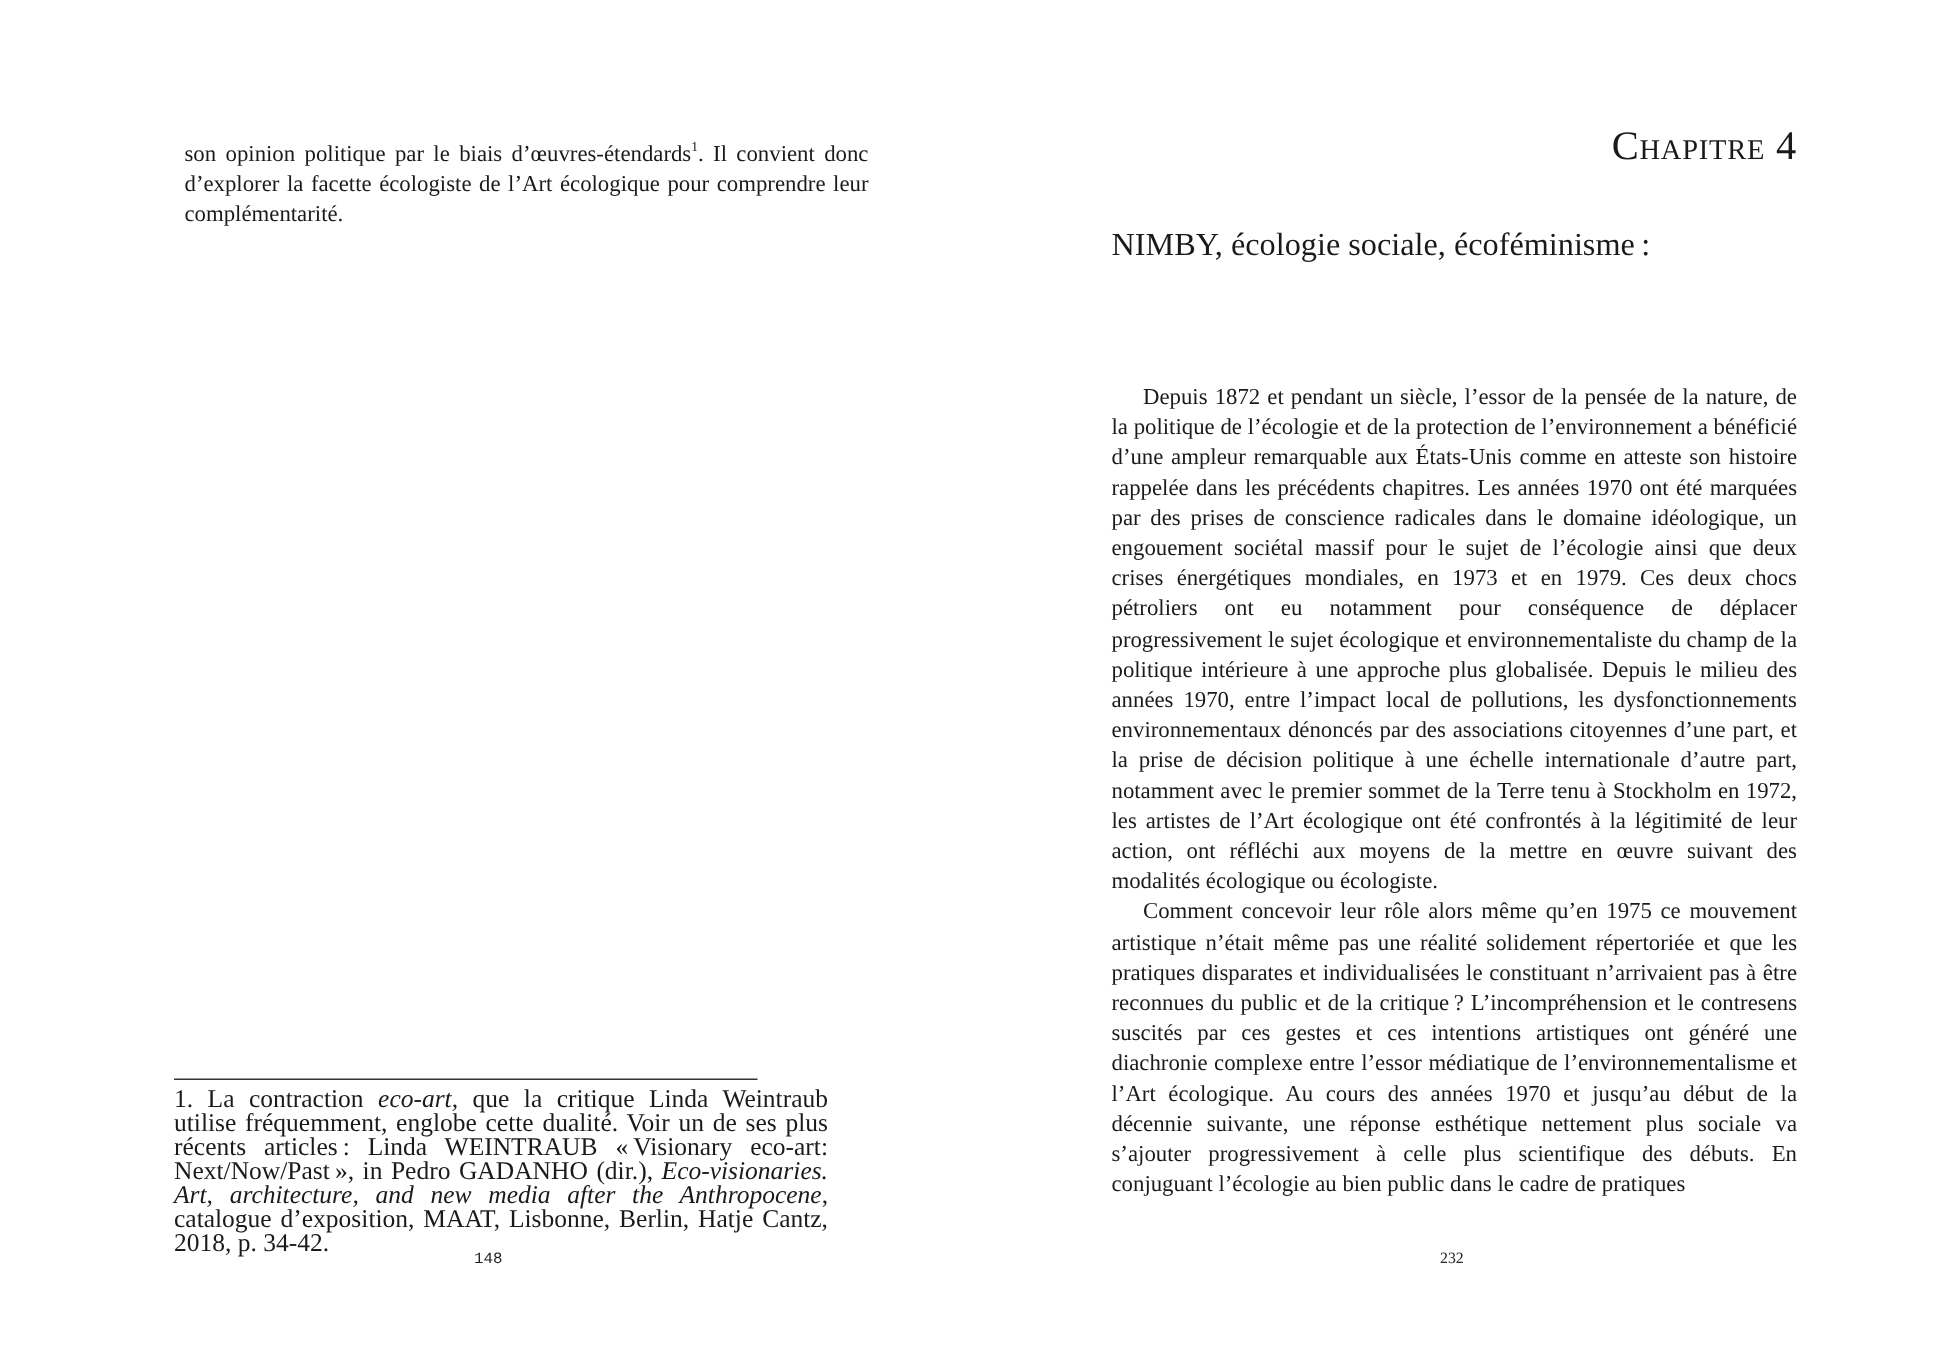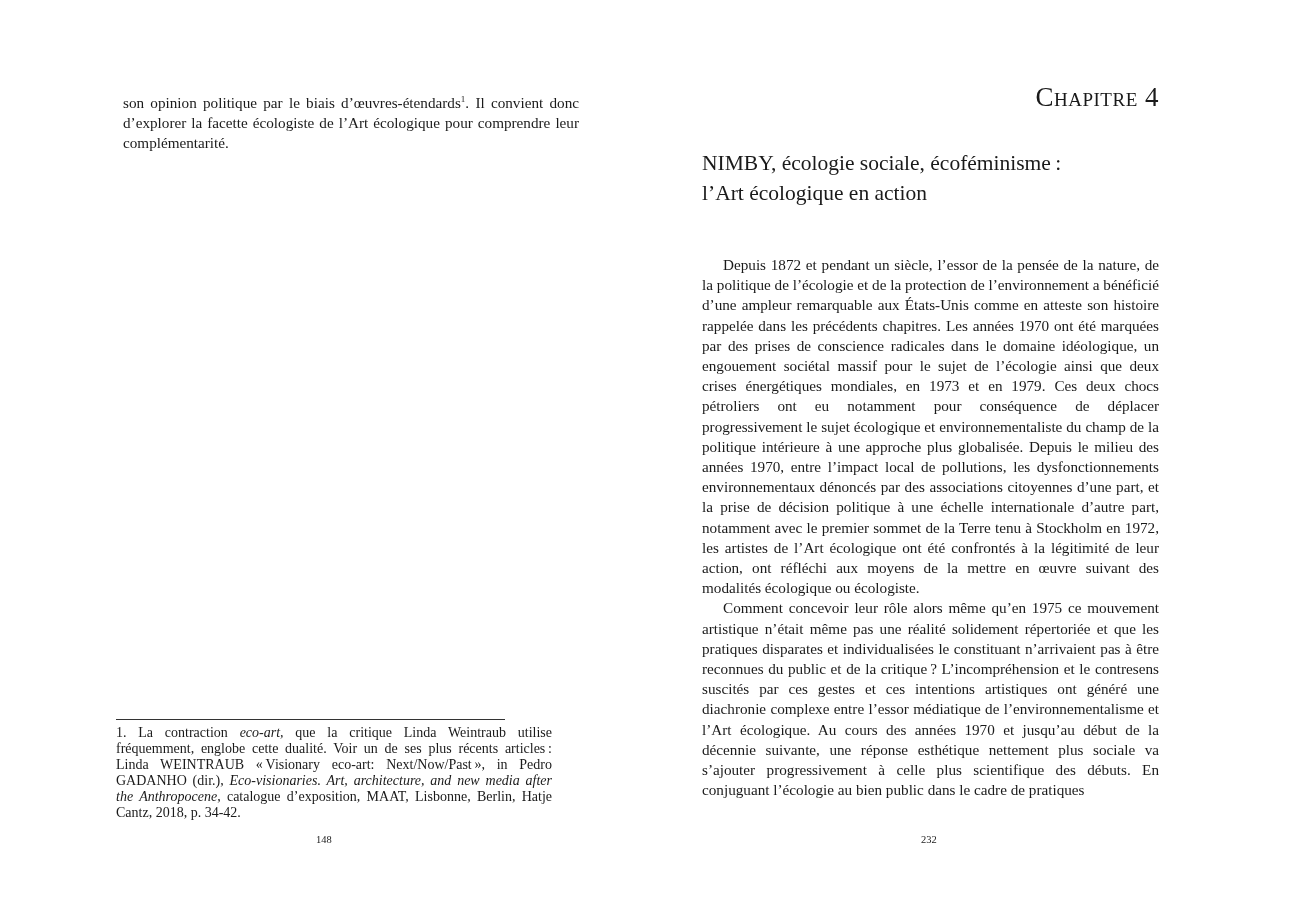--- a/index.html
+++ b/index.html
@@ -1,35 +1,35 @@
 <!DOCTYPE html>
 <html><head>
 <meta charset="utf-8">
 <style>
   html, body { margin: 0; padding: 0; background: #ffffff; }
   body { width: 1292px; height: 904px; position: relative; overflow: hidden;
          font-family: "Liberation Serif", "DejaVu Serif", serif; color: #1a1a1a; }
   .page { position: absolute; top: 0; height: 904px; }
   .left-page { left: 0; width: 646px; }
-  .right-page { left: 607px; width: 646px; }
+  .right-page { left: 646px; width: 646px; }
 
   .body-text { font-size: 15.2px; line-height: 20.2px; text-align: justify; }
   .body-text p { margin: 0; }
   .indent { text-indent: 21px; }
 
   .left-body { position: absolute; left: 95px; top: 93px; width: 456px; margin-left: 28px; }
   .left-body .last { text-align-last: left; }
 
   .footnotes { position: absolute; left: 116px; top: 719px; width: 436px; }
   .fn-rule { width: 389px; height: 1px; background: #333; margin-bottom: 5px; }
-  .fn-text { font-size: 14px; line-height: 16px; text-align: justify; }
+  .fn-text { font-size: 17px; line-height: 16px; text-align: justify; }
   .fn-text i { font-style: italic; }
 
   .folio { position: absolute; top: 834px; font-size: 10.5px; font-family: "Liberation Serif", serif; color: #222; }
-  .folio-left { left: 316px; }
+  .folio-left { left: 316px; font-family: Liberation Mono, monospace; }
   .folio-right { left: 314px; }
 
   .chapter-label { position: absolute; right: 94px; top: 82px; font-size: 27px; letter-spacing: 0.5px;
                    font-variant: small-caps; white-space: nowrap; }
   .chapter-title { position: absolute; left: 95px; width: 457px; top: 148px; 
                    font-size: 21.5px; line-height: 30px; }
   .right-body { position: absolute; left: 95px; top: 255px; width: 457px; }
   .sup { font-size: 9px; vertical-align: super; line-height: 0; }
 </style>
 </head>
@@ -45,20 +45,19 @@
     <div class="fn-text"><span>1.</span><span> La contraction </span><i>eco-art,</i><span> que la critique Linda Weintraub utilise fréquemment, englobe cette dualité. Voir un de ses plus récents articles : Linda WEINTRAUB « Visionary eco-art: Next/Now/Past », in Pedro GADANHO (dir.), </span><i>Eco-visionaries. Art, architecture, and new media after the Anthropocene</i><span>, catalogue d’exposition, MAAT, Lisbonne, Berlin, Hatje Cantz, 2018, p. 34-42.</span></div>
   </div>
 
   <div class="folio folio-left">148</div>
 </div>
 
 <div class="page right-page">
   <div class="chapter-label">Chapitre 4</div>
   <div class="chapter-title">
     <div>NIMBY, écologie sociale, écoféminisme :</div>
-    <div>l’Art écologique en action</div>
   </div>
   <div class="right-body body-text">
     <p class="indent">Depuis 1872 et pendant un siècle, l’essor de la pensée de la nature, de la politique de l’écologie et de la protection de l’environnement a bénéficié d’une ampleur remarquable aux États-Unis comme en atteste son histoire rappelée dans les précédents chapitres. Les années 1970 ont été marquées par des prises de conscience radicales dans le domaine idéologique, un engouement sociétal massif pour le sujet de l’écologie ainsi que deux crises énergétiques mondiales, en 1973 et en 1979. Ces deux chocs pétroliers ont eu notamment pour conséquence de déplacer progressivement le sujet écologique et environnementaliste du champ de la politique intérieure à une approche plus globalisée. Depuis le milieu des années 1970, entre l’impact local de pollutions, les dysfonctionnements environnementaux dénoncés par des associations citoyennes d’une part, et la prise de décision politique à une échelle internationale d’autre part, notamment avec le premier sommet de la Terre tenu à Stockholm en 1972, les artistes de l’Art écologique ont été confrontés à la légitimité de leur action, ont réfléchi aux moyens de la mettre en œuvre suivant des modalités écologique ou écologiste.</p>
     <p class="indent">Comment concevoir leur rôle alors même qu’en 1975 ce mouvement artistique n’était même pas une réalité solidement répertoriée et que les pratiques disparates et individualisées le constituant n’arrivaient pas à être reconnues du public et de la critique ? L’incompréhension et le contresens suscités par ces gestes et ces intentions artistiques ont généré une diachronie complexe entre l’essor médiatique de l’environnementalisme et l’Art écologique. Au cours des années 1970 et jusqu’au début de la décennie suivante, une réponse esthétique nettement plus sociale va s’ajouter progressivement à celle plus scientifique des débuts. En conjuguant l’écologie au bien public dans le cadre de pratiques</p>
   </div>
   <div class="folio folio-right">232</div>
 </div>
 
 </body></html>

